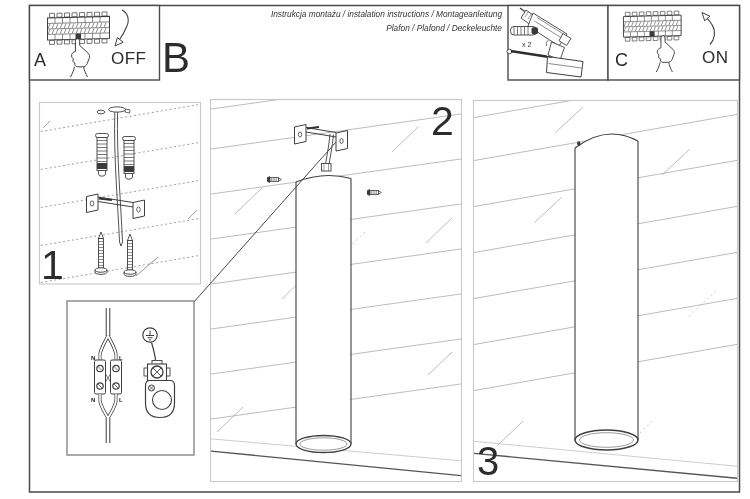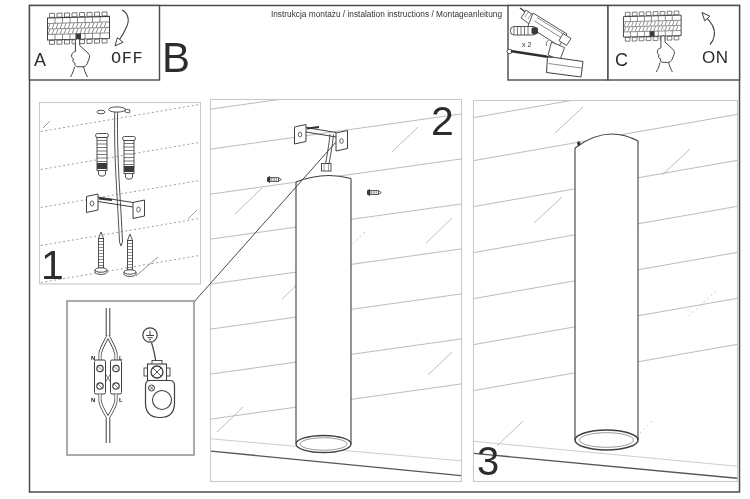--- a/index.html
+++ b/index.html
@@ -1,24 +1,24 @@
 <!DOCTYPE html>
 <html><head>
 <meta charset="utf-8">
 <style>
   html,body{margin:0;padding:0;background:#fff;}
   .stage{position:relative;width:750px;height:499px;background:#fff;overflow:hidden;
          font-family:"Liberation Sans",sans-serif;}
   svg.art{position:absolute;left:0;top:0;}
   .txt{position:absolute;color:#2c2c2c;line-height:1;white-space:nowrap;}
   .header{position:absolute;top:8px;right:248px;text-align:right;font-size:8.3px;
-          line-height:13.5px;color:#333;}
+          line-height:13.5px;color:#333;font-style:italic;}
   .lblA{left:34px;top:51px;font-size:18px;}
   .lblB{left:162px;top:37px;font-size:42px;}
-  .lblOFF{left:111px;top:50px;font-size:17px;letter-spacing:.5px;font-family:Liberation Mono, monospace;}
+  .lblOFF{left:111px;top:50px;font-size:17px;letter-spacing:.5px;}
   .lblC{left:615px;top:51px;font-size:18px;}
   .lblON{left:702px;top:49px;font-size:17px;letter-spacing:.5px;text-align:right;}
   .qty{left:522px;top:41px;font-size:7px;color:#333;}
   .num1{left:41px;top:245px;font-size:41px;}
   .num2{left:431px;top:101px;font-size:41px;}
   .num3{left:477px;top:441px;font-size:40px;}
   .nl{font-size:6px;font-weight:bold;color:#222;}
   .ntop{left:91px;top:355px;} .ltop{left:119px;top:355px;}
   .nbot{left:91px;top:397px;} .lbot{left:119px;top:397px;}
 </style>
@@ -265,20 +265,21 @@
       <path stroke-width="1.2" d="M150 380.5L170 380.5Q174.5 380.5 174.5 385.5L174.5 403Q174.5 417.5 160 417.5Q145.5 417.5 145.5 403L145.5 385.5Q145.5 380.5 150 380.5Z"></path>
       <circle cx="162" cy="400" r="9.5" stroke-width="1.1"></circle>
       <circle cx="151.5" cy="388" r="3" stroke-width="1"></circle>
       <path stroke-width=".7" d="M149.5 386l4 4M153.5 386l-4 4"></path>
     </g>
   </g>
 </svg>
 
 <div class="header">
   <div>Instrukcja montażu / instalation instructions / Montageanleitung</div>
+  <div>Plafon / Plafond / Deckeleuchte</div>
 </div>
 
 <div class="txt lblA">A</div>
 <div class="txt lblOFF">OFF</div>
 <div class="txt lblB">B</div>
 <div class="txt qty">x 2</div>
 <div class="txt lblC">C</div>
 <div class="txt lblON">ON</div>
 
 <div class="txt num1">1</div>

